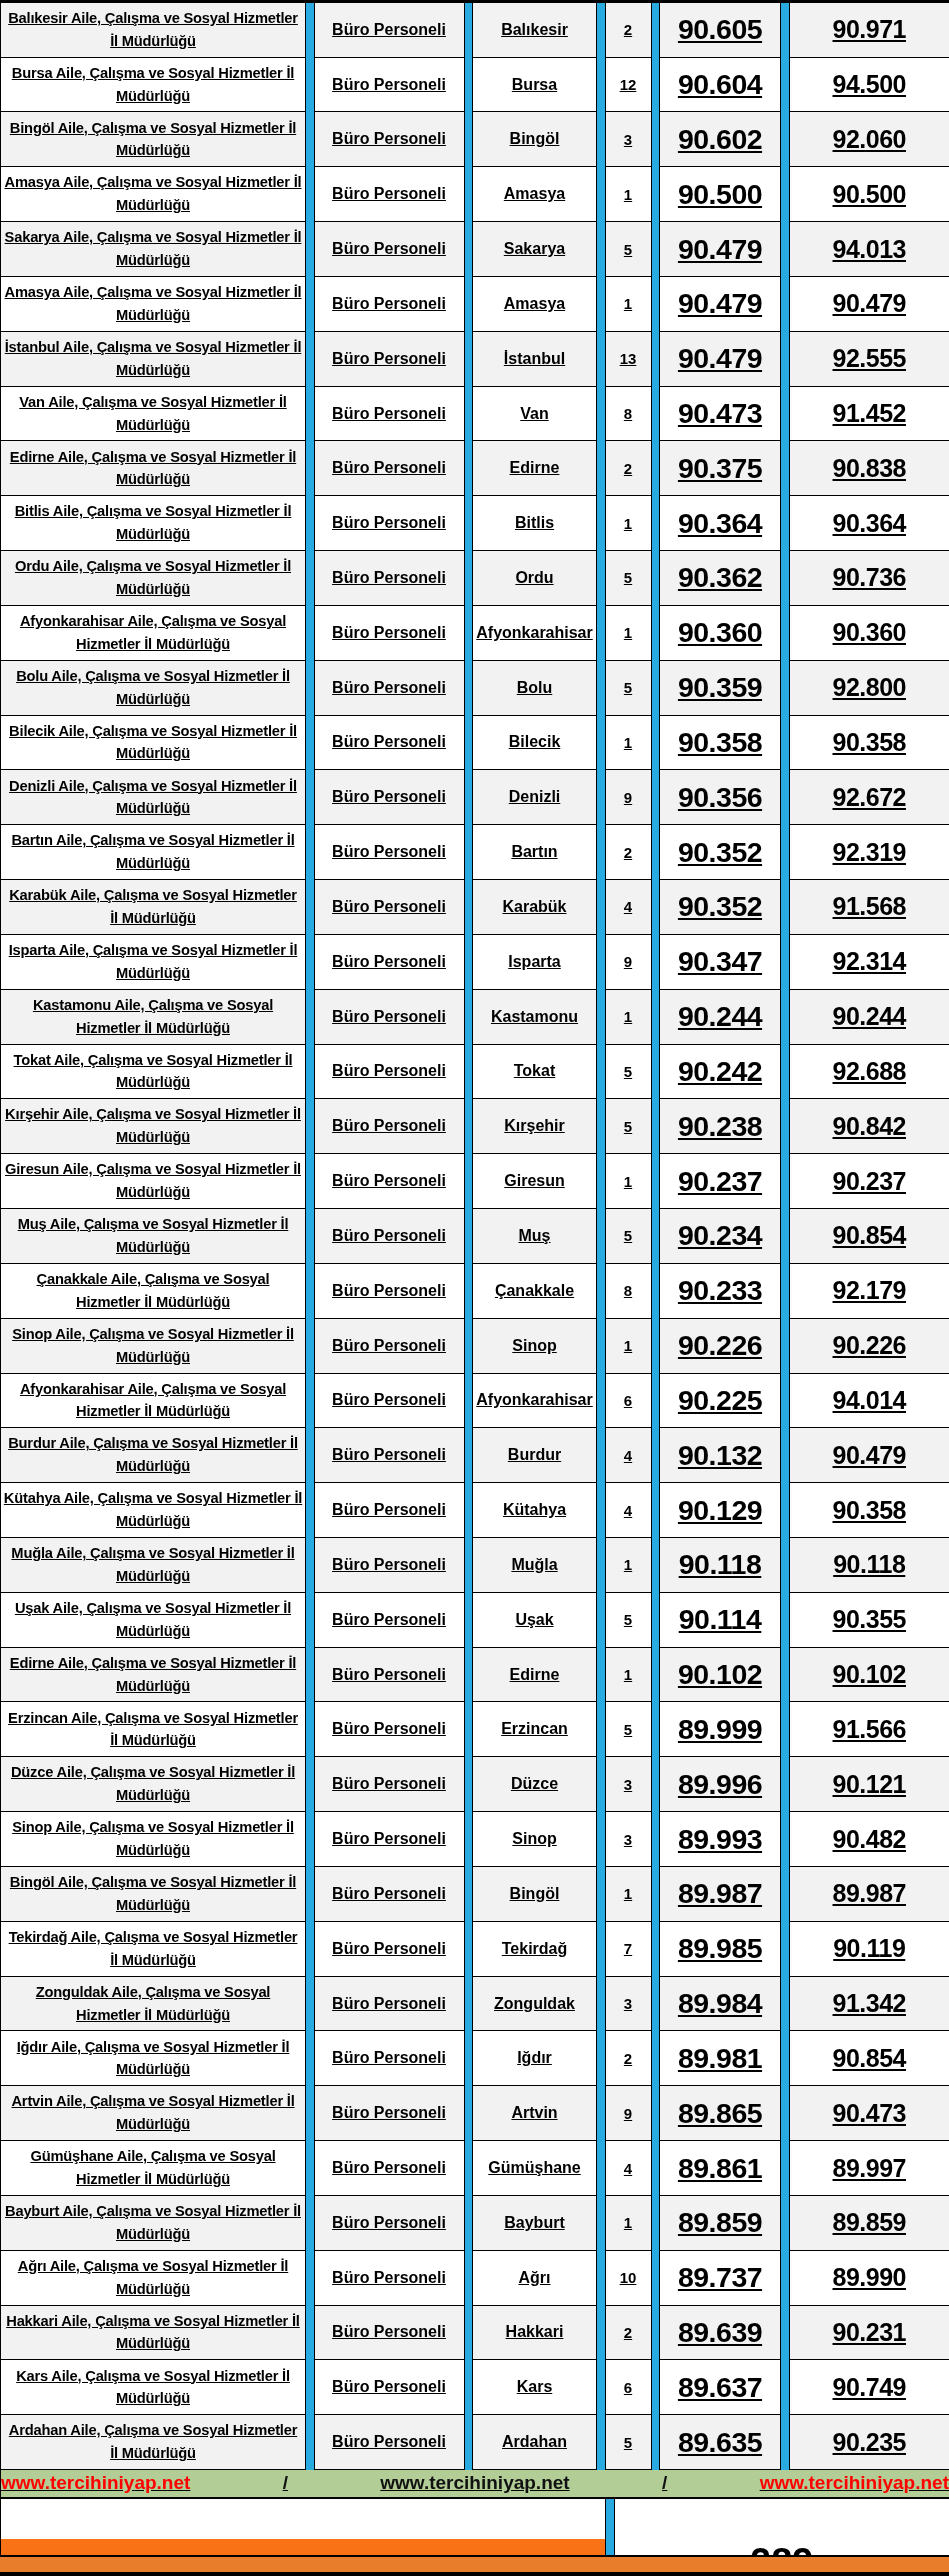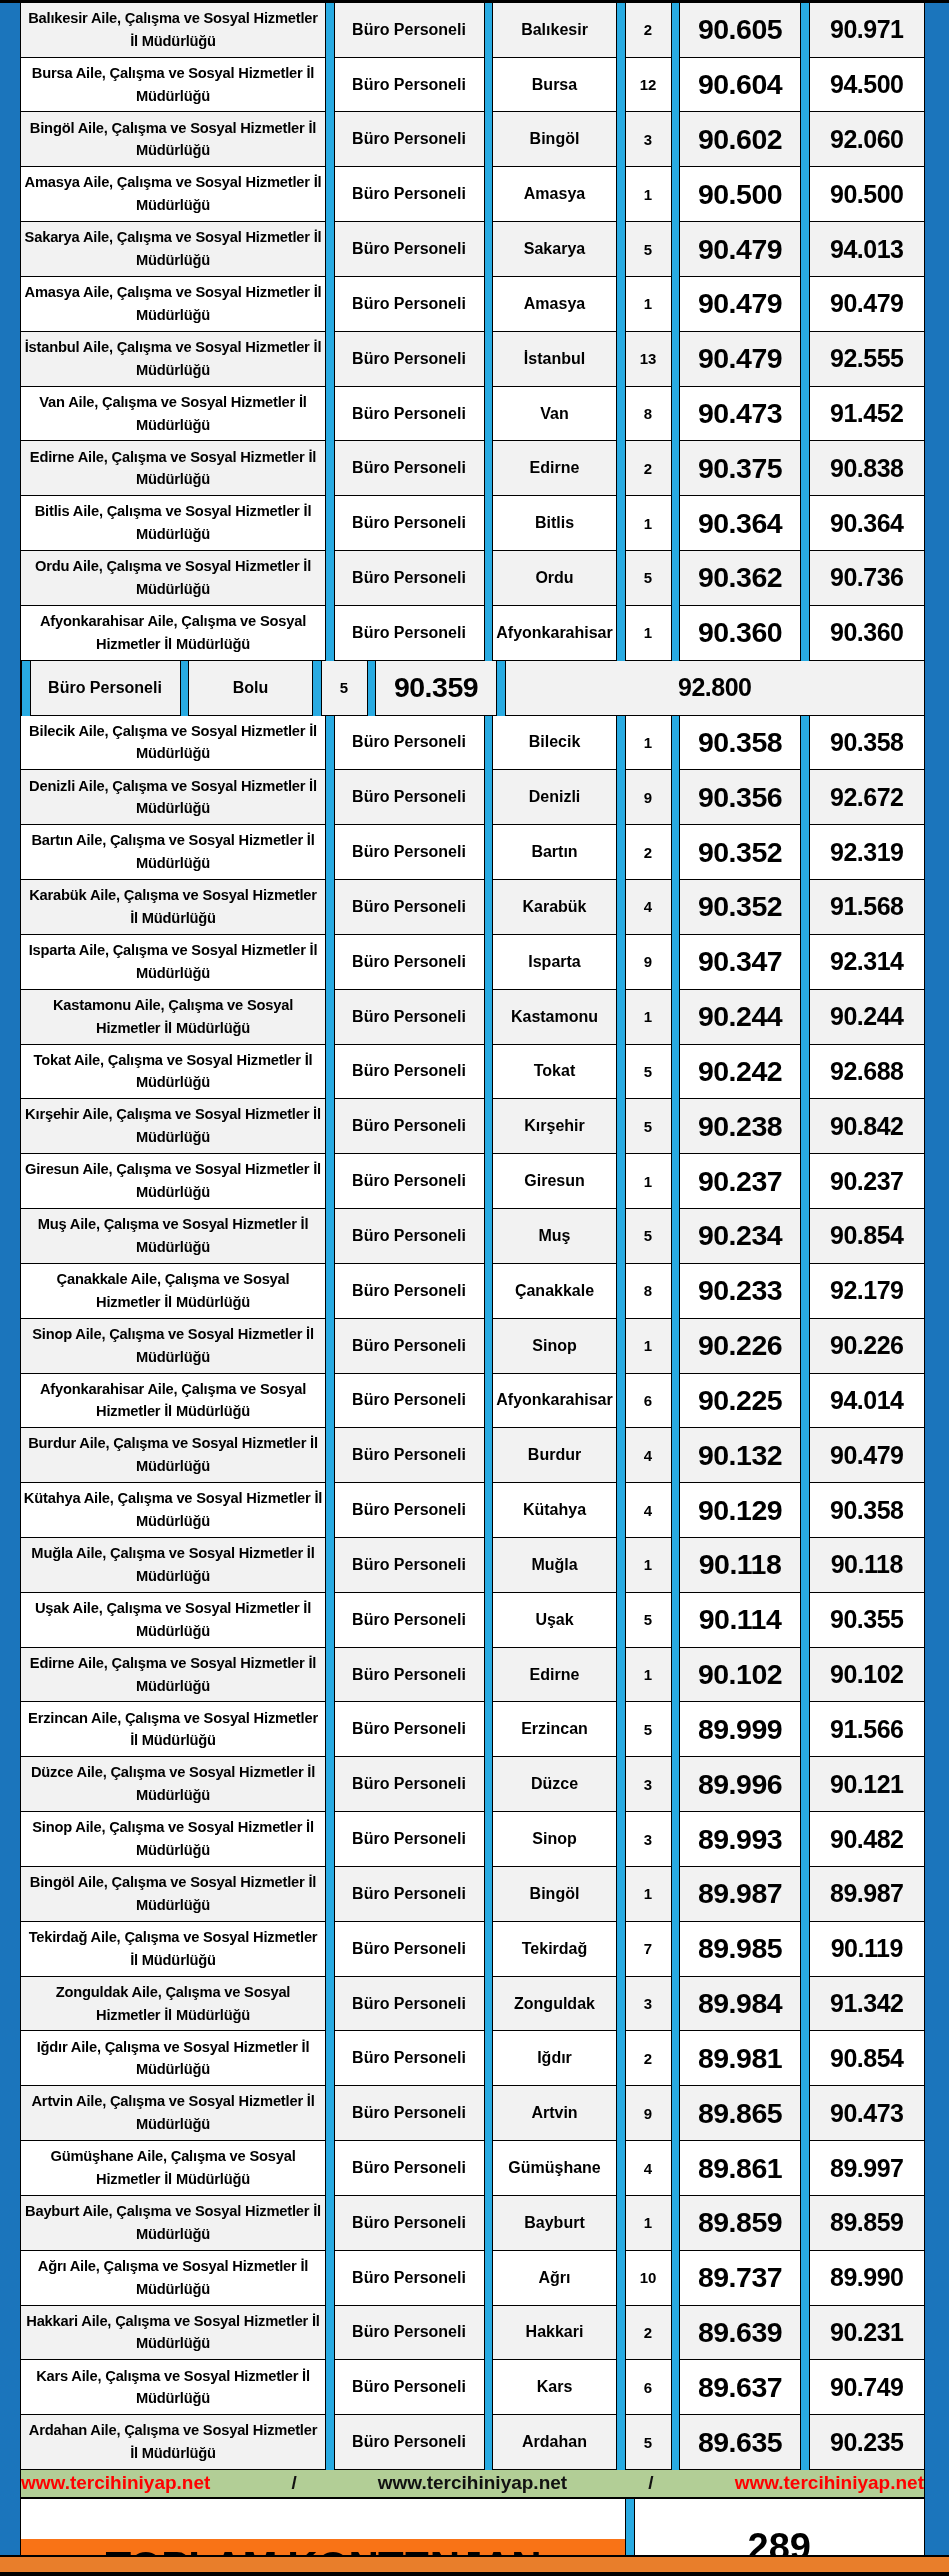--- a/index.html
+++ b/index.html
@@ -8,21 +8,21 @@
     width:950px;height:2576px;
     background:#000;
     font-family:"Liberation Sans", sans-serif;
     font-weight:bold;
     color:#000;
     box-sizing:border-box;
     margin:0 auto;
     display:flex;flex-direction:column;
   }
   .top-border{height:2.8px;background:#000;flex:0 0 auto;}
-  .main{flex:1 1 auto;display:flex;min-height:0;}
+  .main{flex:1 1 auto;display:flex;flex-direction:column;min-height:0;text-decoration:underline;}
   .side{flex:0 0 auto;background:#1B75BC;}
   .side.left{width:20px;}
   .side.right{width:25px;}
   .center{flex:1 1 auto;display:flex;flex-direction:column;background:#fff;min-width:0;}
   
   .tbl{flex:0 0 auto;height:2467px;display:flex;flex-direction:column;border-left:1.9px solid #000;border-right:1.9px solid #000;}
   .row{flex:1 1 0;display:flex;flex-direction:row;min-height:0;}
   .cell{
     box-sizing:border-box;height:100%;
     display:flex;align-items:center;justify-content:center;
@@ -239,20 +239,21 @@
     <div class="cell c-city">Afyonkarahisar</div>
     <div class="vdiv"></div>
     <div class="cell c-qta">1</div>
     <div class="vdiv"></div>
     <div class="cell c-min">90.360</div>
     <div class="vdiv"></div>
     <div class="cell c-max">90.360</div>
   </div>
 
   <div class="row">
+    <div class="cell c-inst">Bolu Aile, Çalışma ve Sosyal Hizmetler İl Müdürlüğü</div>
     <div class="vdiv"></div>
     <div class="cell c-pos">Büro Personeli</div>
     <div class="vdiv"></div>
     <div class="cell c-city">Bolu</div>
     <div class="vdiv"></div>
     <div class="cell c-qta">5</div>
     <div class="vdiv"></div>
     <div class="cell c-min">90.359</div>
     <div class="vdiv"></div>
     <div class="cell c-max">92.800</div>

